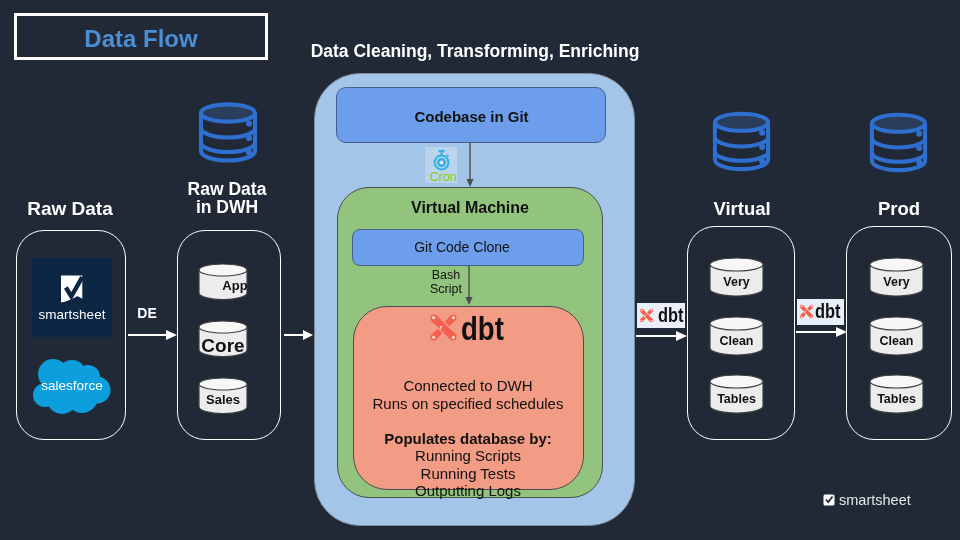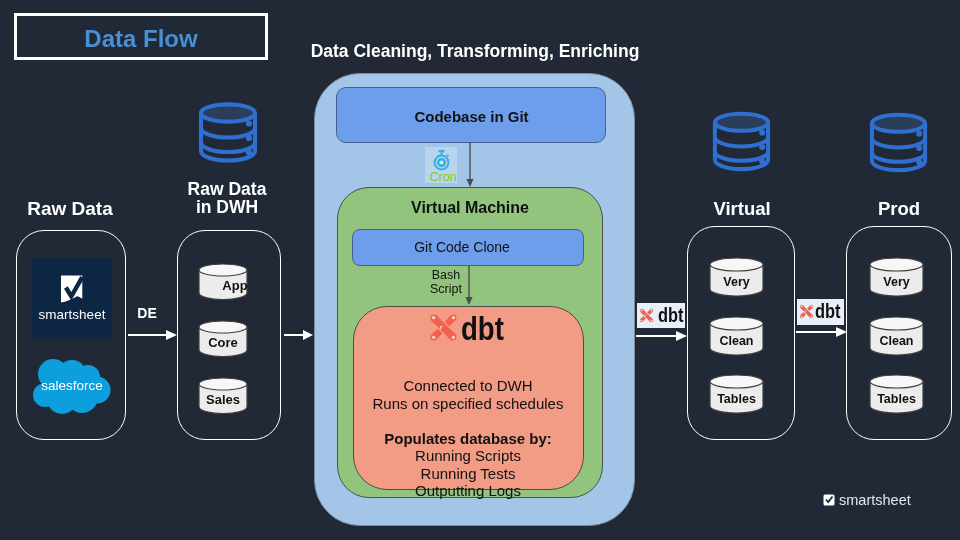--- a/index.html
+++ b/index.html
@@ -127,21 +127,21 @@
 
 <svg class="abs" style="left:198px;top:263px;" width="50" height="38" viewBox="0 0 50 38">
   <path d="M1,7 V30 a24,6.5 0 0 0 48,0 V7" fill="#ececec" stroke="#3f3f3f" stroke-width="1.2"></path>
   <ellipse cx="25" cy="7" rx="24" ry="6" fill="#f7f7f7" stroke="#3f3f3f" stroke-width="1.2"></ellipse>
 </svg>
 <div class="abs ctr b" style="left:198px;top:278px;width:50px;font-size:13px;color:#111;margin-left:12px;">App</div>
 <svg class="abs" style="left:198px;top:320px;" width="50" height="38" viewBox="0 0 50 38">
   <path d="M1,7 V30 a24,6.5 0 0 0 48,0 V7" fill="#ececec" stroke="#3f3f3f" stroke-width="1.2"></path>
   <ellipse cx="25" cy="7" rx="24" ry="6" fill="#f7f7f7" stroke="#3f3f3f" stroke-width="1.2"></ellipse>
 </svg>
-<div class="abs ctr b" style="left:198px;top:335px;width:50px;font-size:13px;color:#111;">Core</div>
+<div class="abs ctr b" style="left:198px;top:335px;width:50px;font-size:19px;color:#111;">Core</div>
 <svg class="abs" style="left:198px;top:377px;" width="50" height="38" viewBox="0 0 50 38">
   <path d="M1,7 V30 a24,6.5 0 0 0 48,0 V7" fill="#ececec" stroke="#3f3f3f" stroke-width="1.2"></path>
   <ellipse cx="25" cy="7" rx="24" ry="6" fill="#f7f7f7" stroke="#3f3f3f" stroke-width="1.2"></ellipse>
 </svg>
 <div class="abs ctr b" style="left:198px;top:392px;width:50px;font-size:13px;color:#111;">Sales</div>
 
 <svg class="abs" style="left:284px;top:328px;" width="30" height="14" viewBox="0 0 30 14">
   <line x1="0" y1="7" x2="21" y2="7" stroke="#fff" stroke-width="2"></line>
   <path d="M29,7 L19,2 L19,12 Z" fill="#fff"></path>
 </svg>

